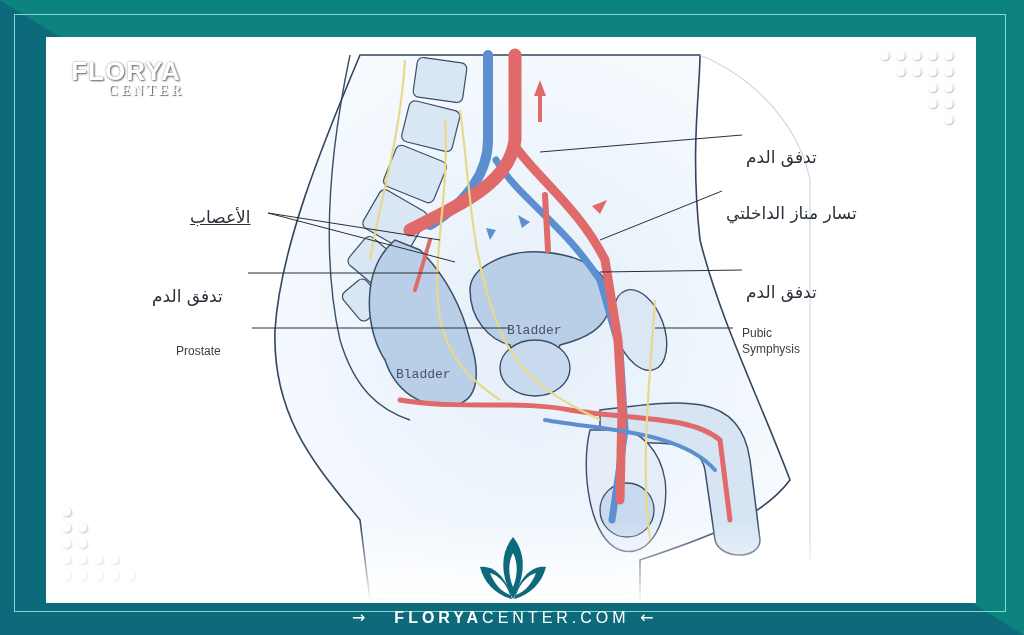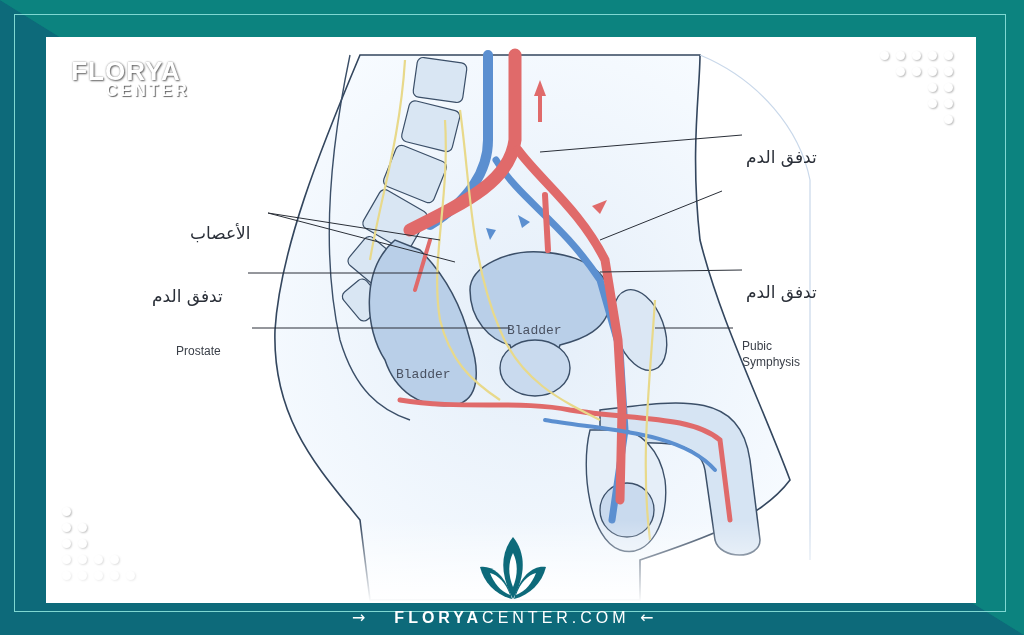--- a/index.html
+++ b/index.html
@@ -3,21 +3,21 @@
 <meta charset="utf-8">
 <style>
   html,body{margin:0;padding:0;}
   body{width:1024px;height:635px;position:relative;overflow:hidden;background:#0b7f7c;font-family:"DejaVu Sans",sans-serif;}
   .frame-dark{position:absolute;left:0;top:0;width:1024px;height:635px;background:#0d6a7a;clip-path:polygon(0 0,0 100%,100% 100%,0 0);}
   .frame-teal{position:absolute;left:0;top:0;width:1024px;height:635px;background:#0c837f;clip-path:polygon(0 0,100% 0,100% 100%);}
   .frame-line{position:absolute;left:14px;top:14px;width:992px;height:598px;border:1.5px solid #7fd8d2;box-sizing:border-box;}
   .panel{position:absolute;left:46px;top:37px;width:930px;height:566px;background:#ffffff;overflow:hidden;}
   .brand-top{position:absolute;left:20px;top:20px;width:120px;text-align:center;}
   .brand-top .b1{font-family:"Liberation Sans",sans-serif;font-weight:bold;font-size:26px;color:#fff;letter-spacing:1px;text-shadow:1px 1px 2px #666,0 0 2px #999;line-height:28px;}
-  .brand-top .b2{font-family:Liberation Sans, sans-serif;font-weight:bold;font-size:16px;color:#fff;letter-spacing:3px;text-shadow:1px 1px 1px #666;margin-left:40px;line-height:12px;}
+  .brand-top .b2{font-family:Liberation Serif, serif;font-weight:bold;font-size:14px;color:#fff;letter-spacing:3px;text-shadow:1px 1px 1px #666;margin-left:40px;line-height:12px;}
   .dots{position:absolute;}
   .dot{position:absolute;width:9px;height:9px;border-radius:50%;background:#fff;box-shadow:1px 1px 2px #bbb;}
   svg.anat{position:absolute;left:0;top:0;}
   .lbl{position:absolute;font-size:17px;color:#2a2f38;white-space:nowrap;margin-top:24px;}
   .lbl.en{font-family:"Liberation Sans",sans-serif;font-size:12px;color:#3a3f48;}
   .lbl.in{font-family:Liberation Mono, monospace;font-size:13px;color:#4a5262;}
   .footer{position:absolute;left:0;top:603px;width:1024px;height:32px;}
   .footer-text{position:absolute;left:0;top:609px;width:1024px;text-align:center;color:#fff;font-family:"Liberation Sans",sans-serif;font-size:16px;letter-spacing:4px;}
   .footer-text b{font-weight:bold;}
   .footer-text span.light{font-weight:normal;}
@@ -146,25 +146,26 @@
       <path d="M733 328 L655 328"></path>
       <path d="M268 213 L440 240"></path>
       <path d="M268 213 L455 262"></path>
       <path d="M248 273 L440 273"></path>
       <path d="M252 328 L510 328"></path>
     </g>
     <rect x="46" y="520" width="930" height="83" fill="url(#fade)"></rect>
   </svg>
 
   <div class="lbl" style="left:700px;top:86px;">تدفق الدم</div>
+  <div class="lbl" style="left:680px;top:142px;">تسار مناز الداخلتي</div>
   <div class="lbl" style="left:700px;top:221px;">تدفق الدم</div>
-  <div class="lbl en" style="left:696px;top:277px;white-space:pre;line-height:16px;">Pubic
+  <div class="lbl en" style="left:696px;top:264px;white-space:pre;line-height:16px;">Pubic
 Symphysis</div>
 
-  <div class="lbl" style="left:144px;top:162px;">الأعصاب</div>
+  <div class="lbl" style="left:144px;top:146px;text-decoration:underline;">الأعصاب</div>
   <div class="lbl" style="left:106px;top:225px;">تدفق الدم</div>
   <div class="lbl en" style="left:130px;top:283px;">Prostate</div>
 
   <div class="lbl in" style="left:461px;top:262px;">Bladder</div>
   <div class="lbl in" style="left:350px;top:306px;">Bladder</div>
 </div>
 
 <svg class="leaf-logo" width="70" height="68" viewBox="0 0 70 68">
   <path d="M35 2 C22 18 22 40 35 64 C48 40 48 18 35 2 Z" fill="#0d6a7a"></path>
   <path d="M35 18 C30 28 30 40 35 52 C40 40 40 28 35 18 Z" fill="#ffffff"></path>

